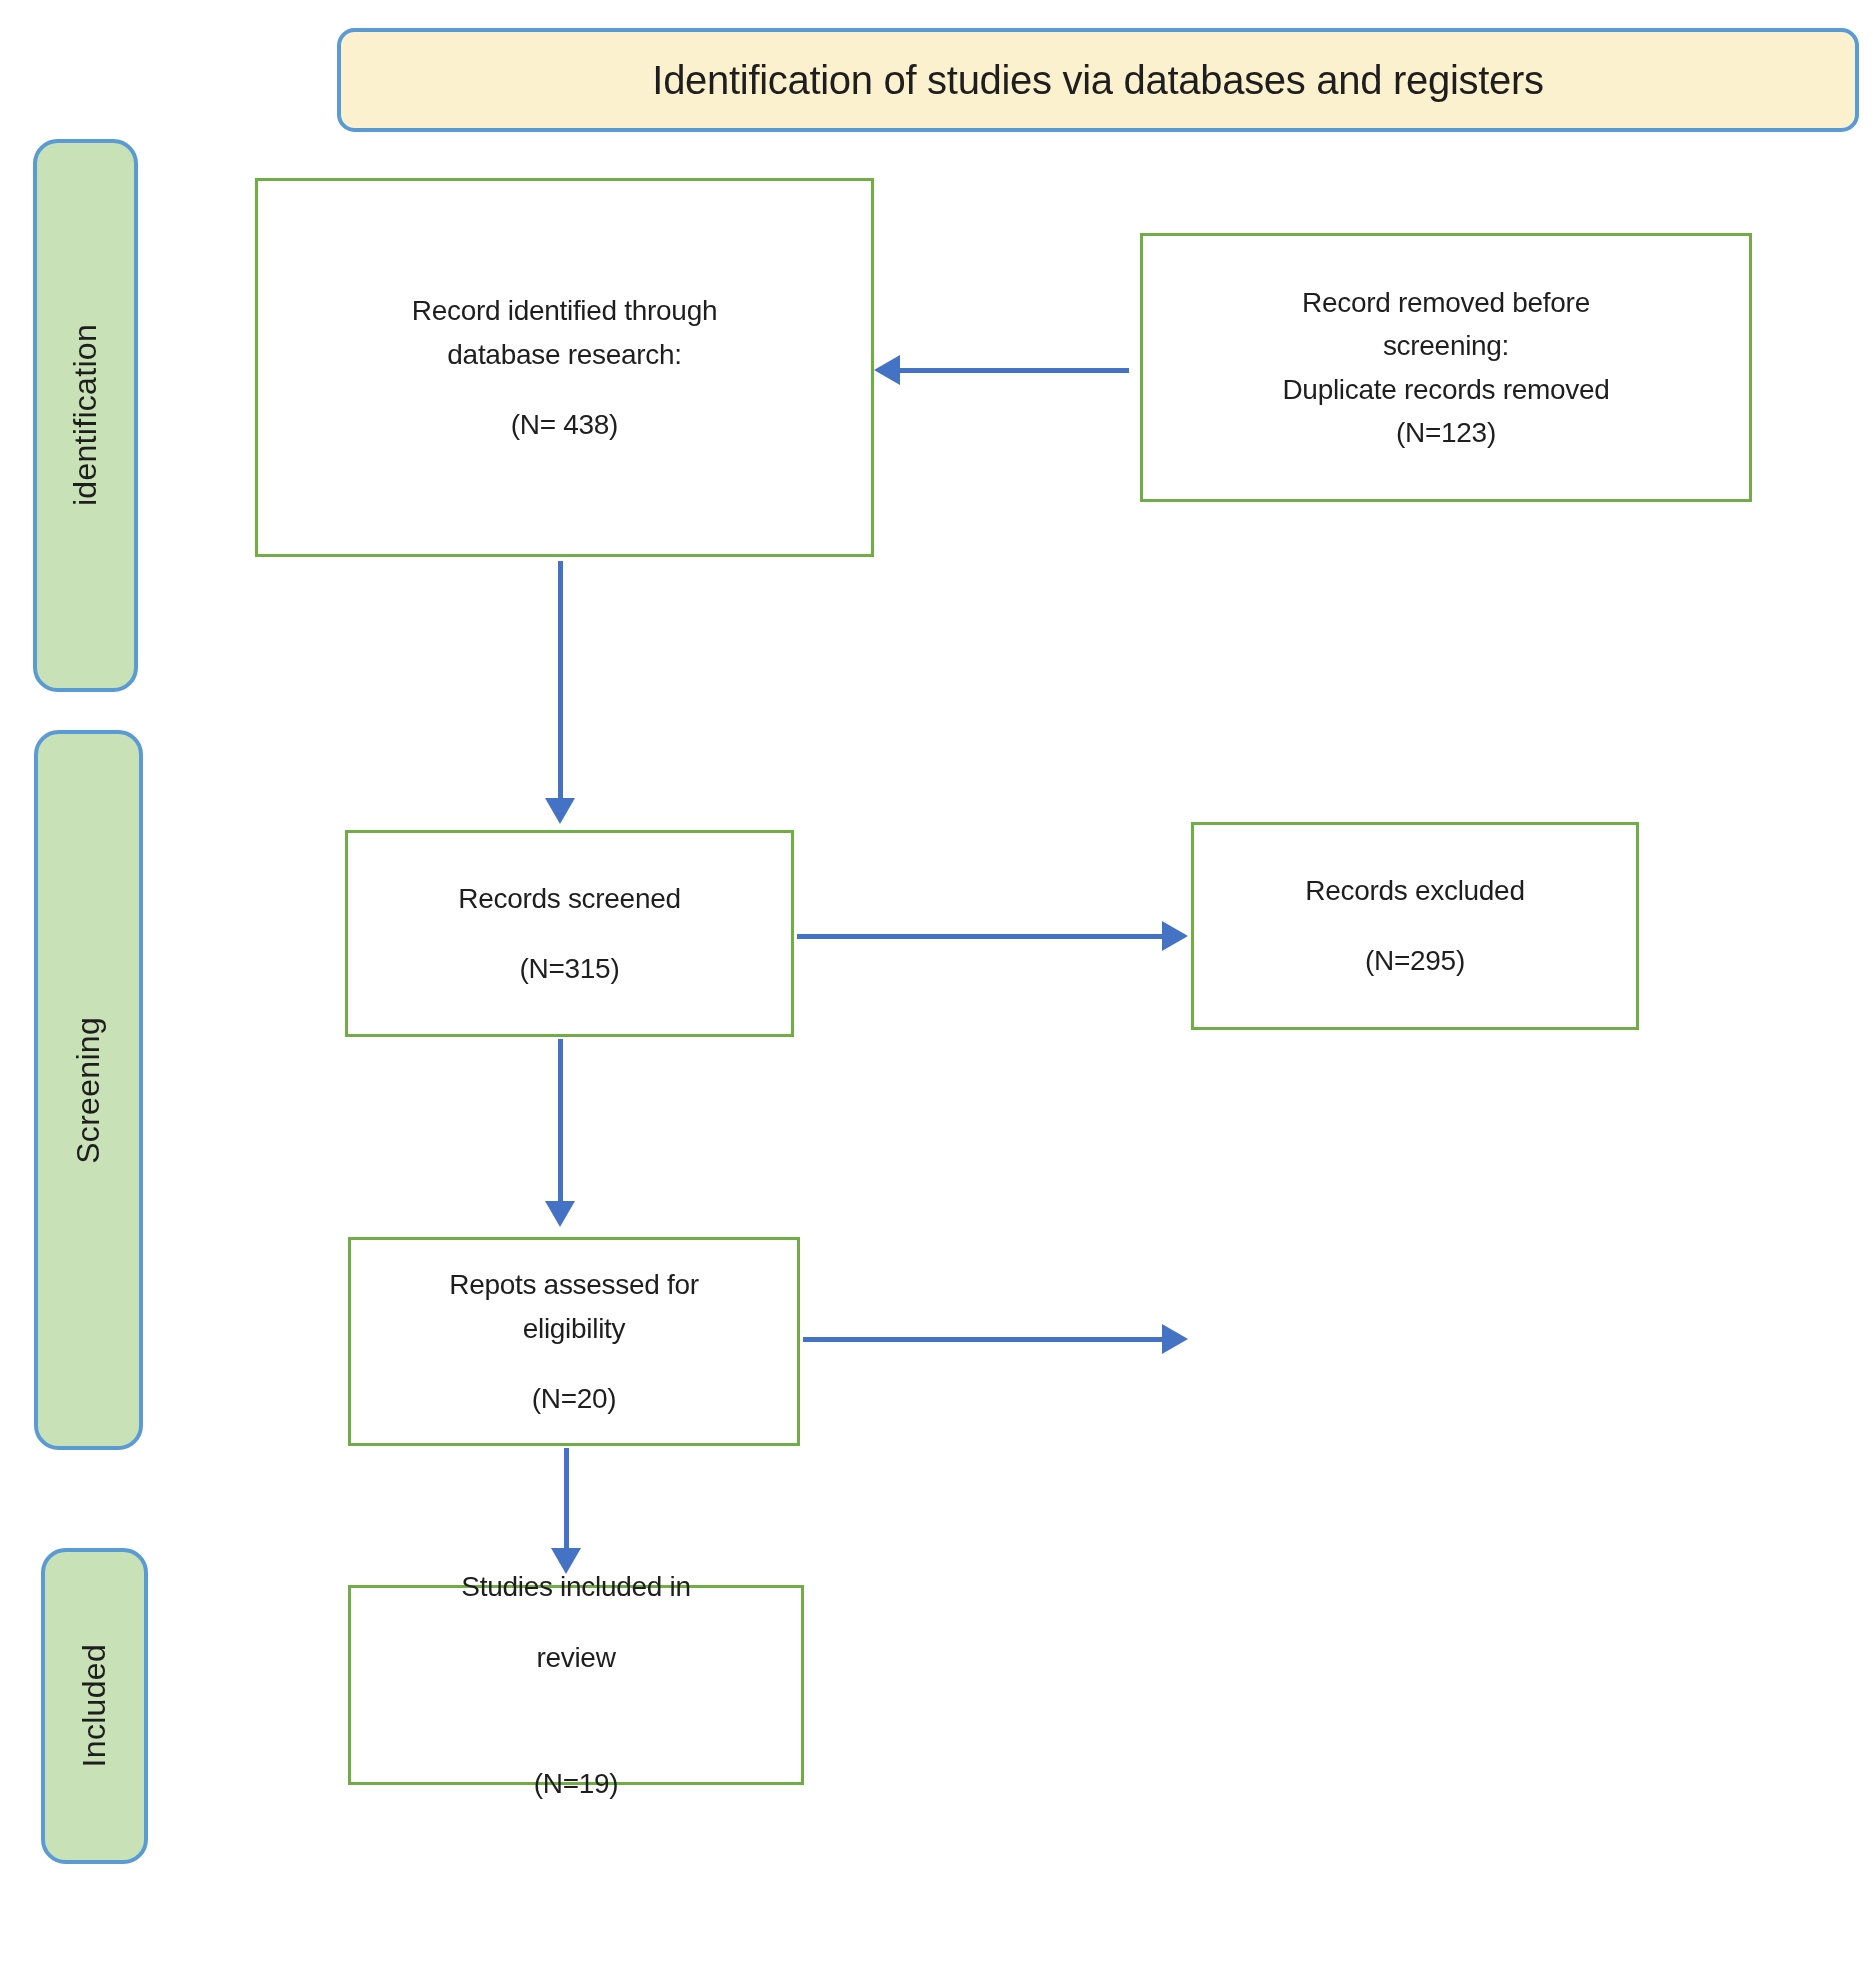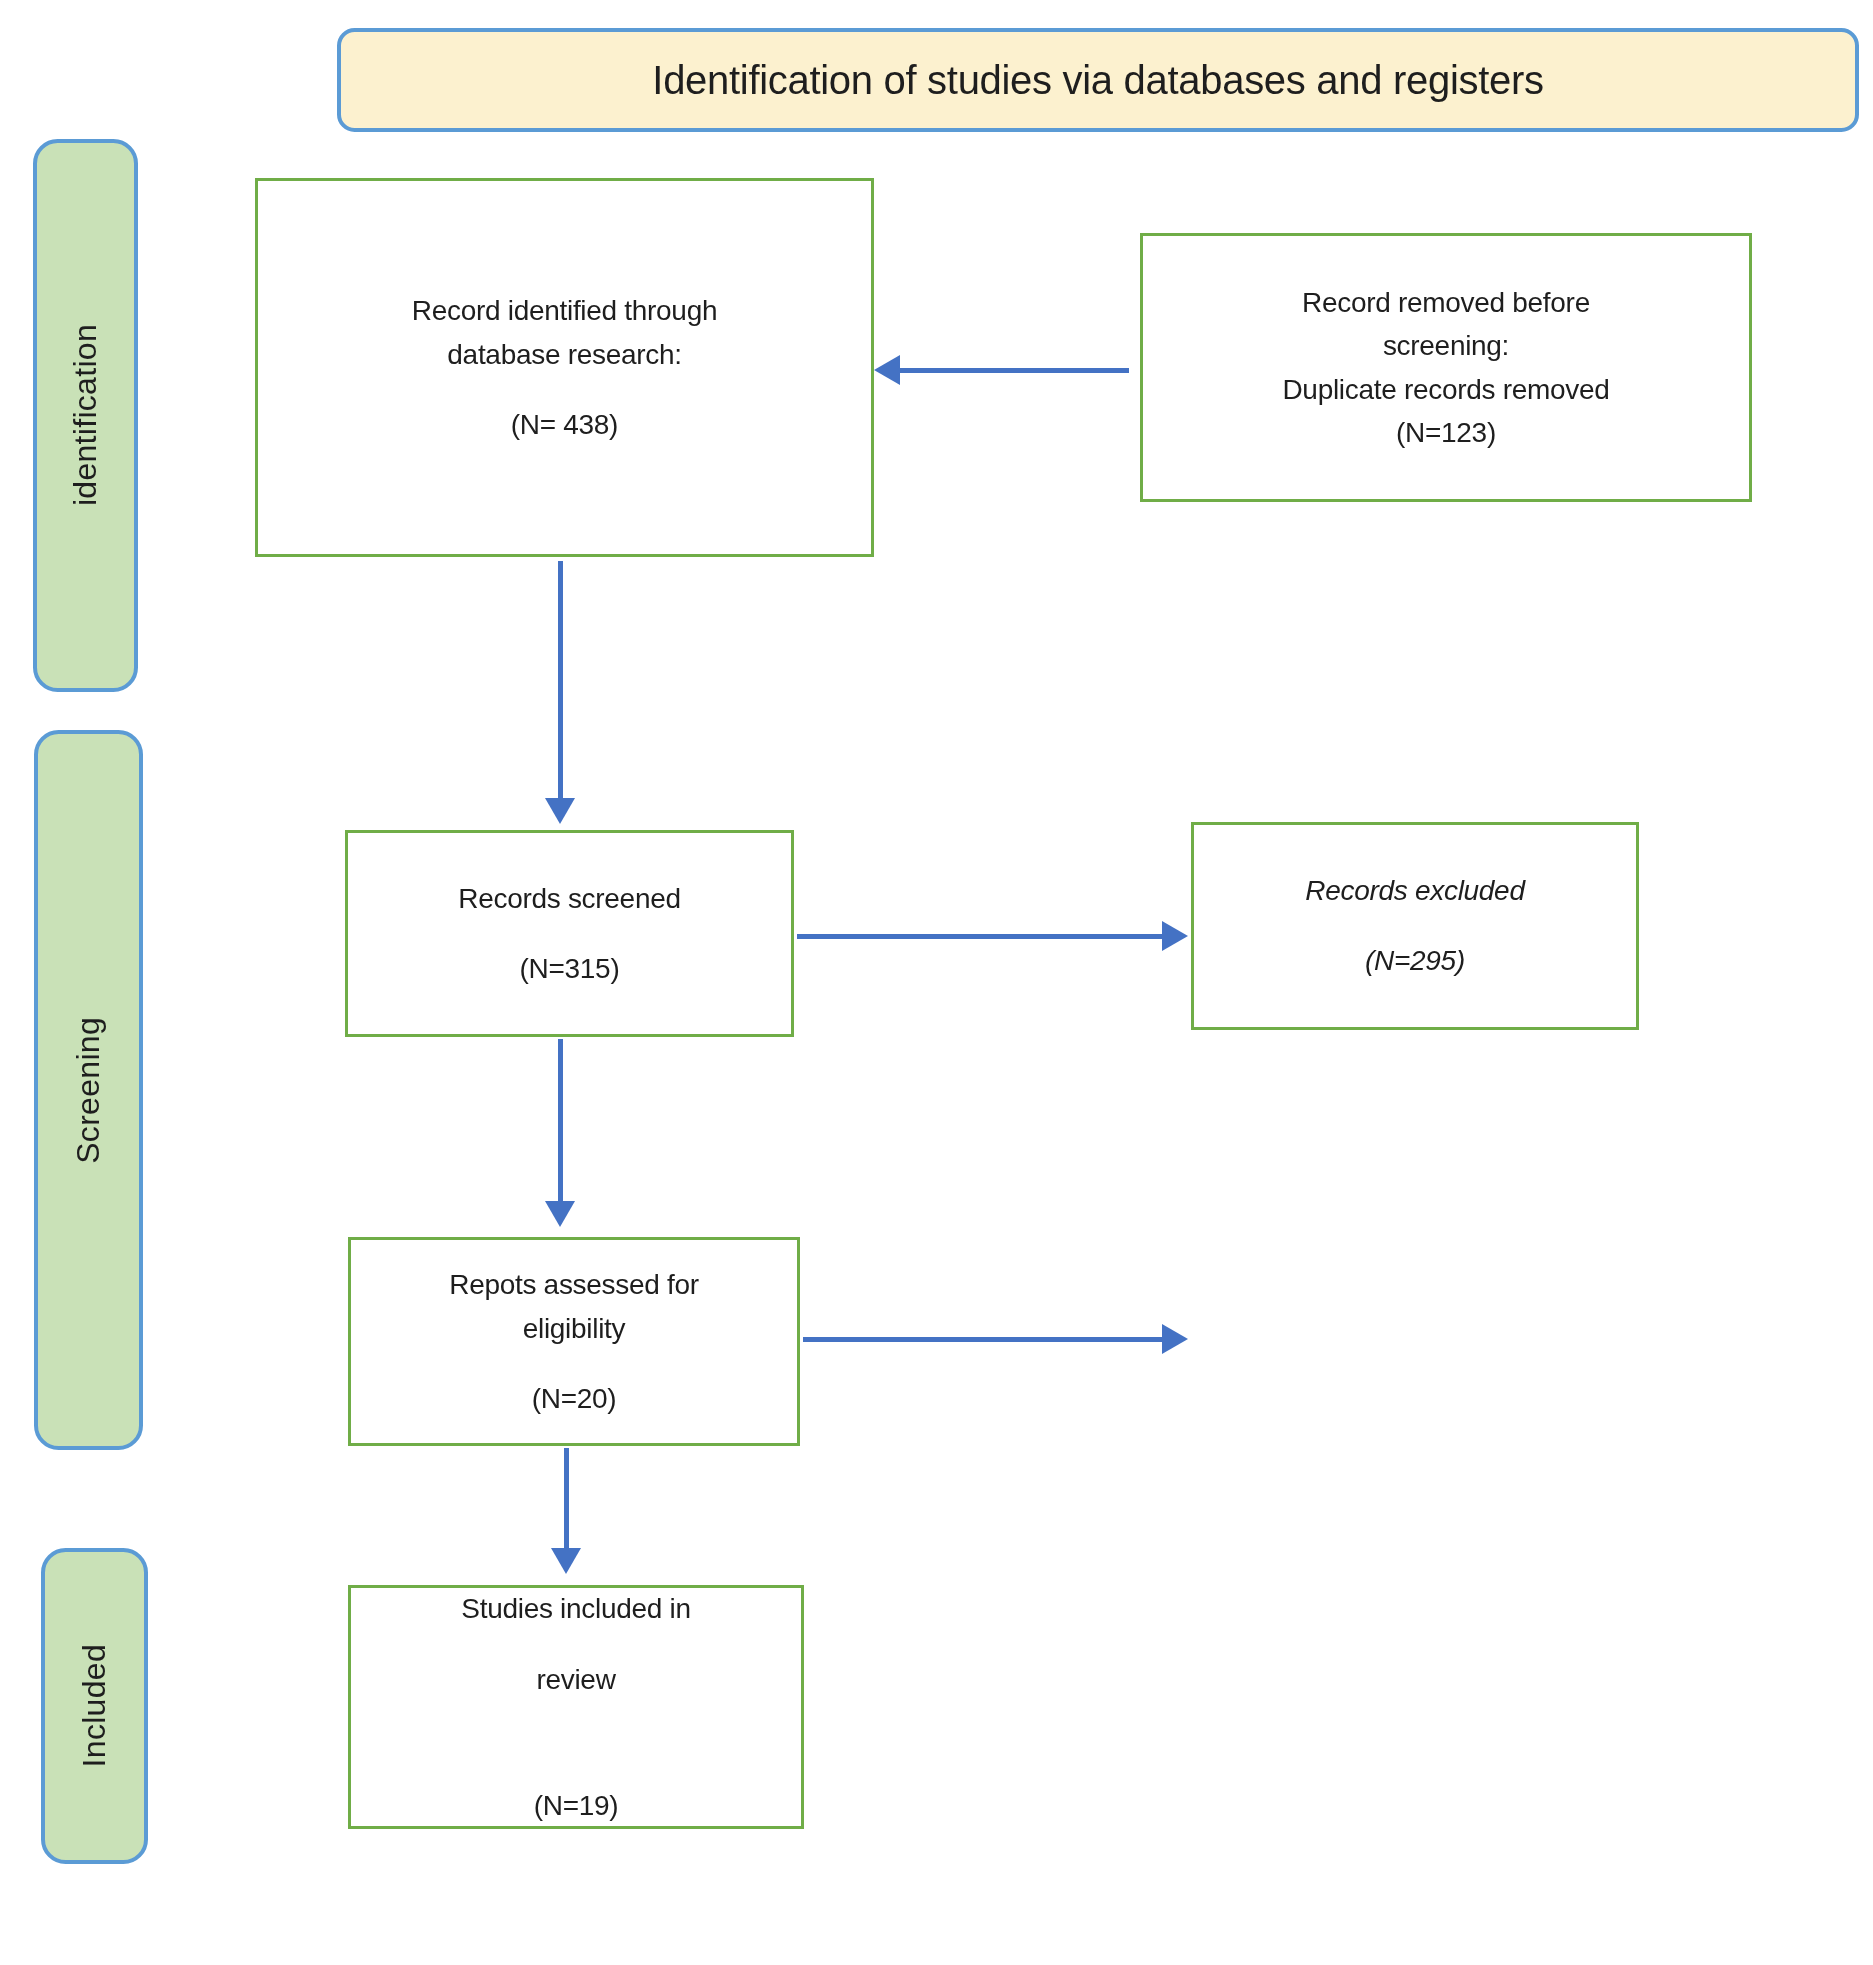--- a/index.html
+++ b/index.html
@@ -55,24 +55,24 @@
     display:flex;flex-direction:column;align-items:center;justify-content:center;
     text-align:center;font-size:28px;letter-spacing:-0.3px;
     padding:5.9px 9.4px;
   }
   .fbox .tline{line-height:1.55em;white-space:nowrap;}
   .fbox .tline.blank{height:0.95em;line-height:0.95em;}
 
   #box-identified{left:255px;top:178px;width:619px;height:379px;}
   #box-removed{left:1140px;top:233px;width:612px;height:269px;}
   #box-screened{left:345px;top:830px;width:449px;height:207px;}
-  #box-records-excluded{left:1191px;top:822px;width:448px;height:208px;font-style:italic;}
+  #box-records-excluded{left:1191px;top:822px;width:448px;height:208px;}
   #box-assessed{left:348px;top:1237px;width:452px;height:209px;}
   #box-reports-excluded{left:1191px;top:1233px;width:468px;height:249px;}
-  #box-included{left:348px;top:1585px;width:456px;height:244px;gap:28px;}
+  #box-included{left:348px;top:1585px;width:456px;height:200px;gap:28px;}
 
   
   .aline{position:absolute;background:var(--arrow);}
   .ahead{position:absolute;width:0;height:0;}
   .head-left{border-top:15px solid transparent;border-bottom:15px solid transparent;border-right:26px solid var(--arrow);}
   .head-right{border-top:15px solid transparent;border-bottom:15px solid transparent;border-left:26px solid var(--arrow);}
   .head-down{border-left:15px solid transparent;border-right:15px solid transparent;border-top:26px solid var(--arrow);}
 
   #a1-line{left:900px;top:368px;width:229px;height:5.3px;}
   #a1-head{left:874px;top:355px;}

